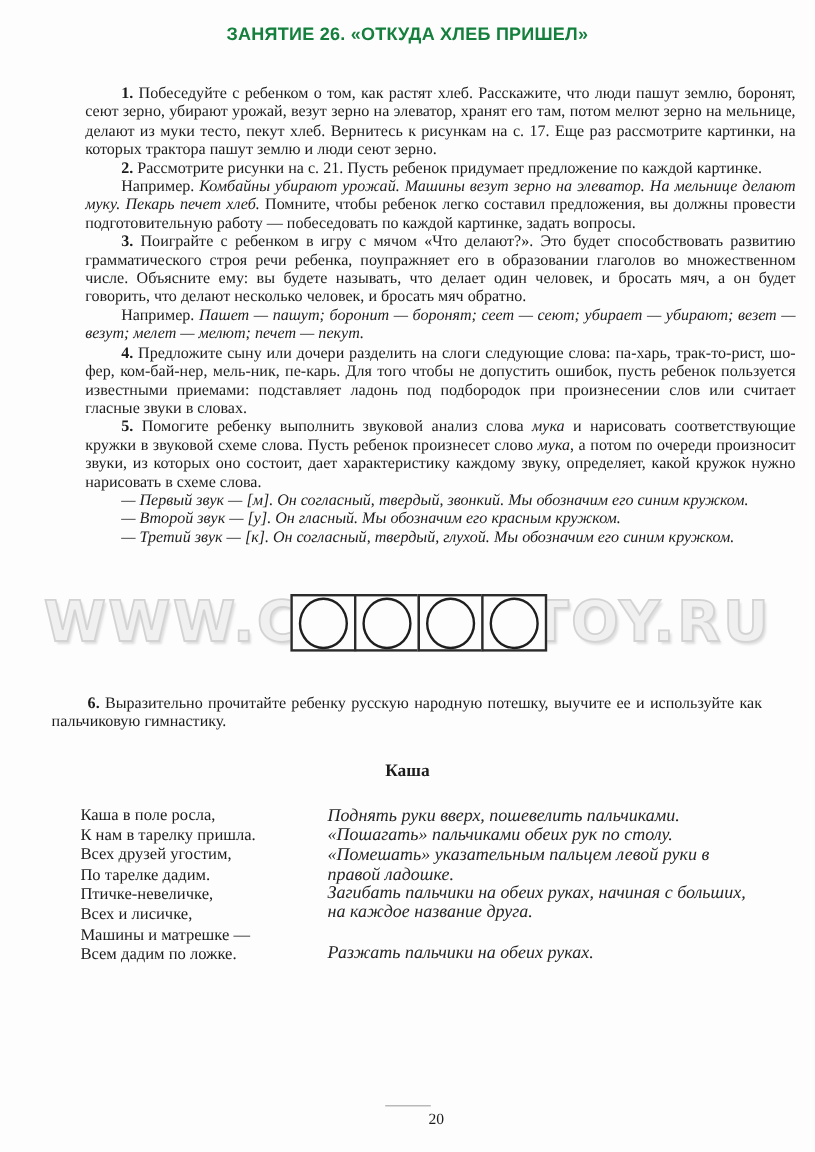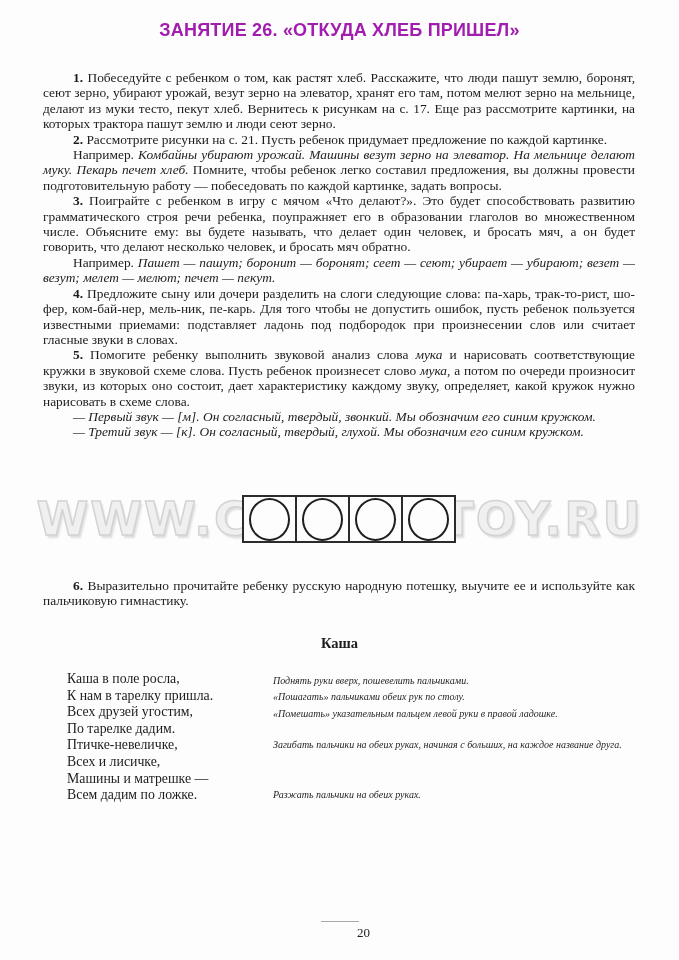--- a/index.html
+++ b/index.html
@@ -4,29 +4,29 @@
 <style>
   html,body { margin:0; padding:0; background:#ffffff; }
   .page {
     position:relative; width:679px; height:960px; margin:0 auto;
     background:#fdfdfd; overflow:hidden;
     font-family:"Liberation Serif", serif; color:#1c1c1c;
   }
   .lesson-title {
     position:absolute; top:20px; left:0; width:100%;
     text-align:center; font-family:"Liberation Sans", sans-serif;
-    font-weight:bold; font-size:18px; letter-spacing:0.2px; color:#a21caf;
+    font-weight:bold; font-size:15px; letter-spacing:0.2px; color:#15803d;
     z-index:2;
   }
   .body-text {
     position:absolute; left:43px; width:592px;
     font-size:13.4px; line-height:15.4px; text-align:justify;
     z-index:2;
   }
-  .body-text.block1 { top:70px; }
+  .body-text.block1 { top:70px;margin-left:28px; }
   .body-text.block2 { top:578px; }
   .body-text p { margin:0; text-indent:30px; }
   .num { font-weight:bold; }
   .it { font-style:italic; }
   .watermark {
     position:absolute; top:455px; left:0; width:100%;
     text-align:center; z-index:1;
     font-family:"DejaVu Sans", sans-serif; font-weight:bold;
     font-size:47px; letter-spacing:2px; white-space:nowrap;
     color:#f0f0f0;
@@ -48,21 +48,21 @@
   .kasha-title {
     position:absolute; top:635px; left:0; width:100%; text-align:center;
     font-weight:bold; font-size:14.5px; z-index:2;
   }
   .poem {
     position:absolute; top:671px; left:67px;
     font-size:13.8px; line-height:16.6px; z-index:2;
   }
   .actions {
     position:absolute; top:671px; left:273px; width:354px; height:145px;
-    font-style:italic; font-size:10px; line-height:15.6px; z-index:2;
+    font-style:italic; font-size:15px; line-height:15.6px; z-index:2;
     color:#242424;
   }
   .action { position:absolute; left:0; right:0; }
   .action.a1 { top:2px; }
   .action.a2 { top:18px; }
   .action.a3 { top:35px; }
   .action.a4 { top:66px; }
   .action.a5 { top:116px; }
   .footer-divider {
     position:absolute; top:921px; left:calc(50% - 19px); width:38px;
@@ -84,20 +84,21 @@
 
   <div class="body-text block1">
     <p><span class="num">1.</span><span> Побеседуйте с ребенком о том, как растят хлеб. Расскажите, что люди пашут землю, боронят, сеют зерно, убирают урожай, везут зерно на элеватор, хранят его там, потом мелют зерно на мельнице, делают из муки тесто, пекут хлеб. Вернитесь к рисункам на с. 17. Еще раз рассмотрите картинки, на которых трактора пашут землю и люди сеют зерно.</span></p>
     <p><span class="num">2.</span><span> Рассмотрите рисунки на с. 21. Пусть ребенок придумает предложение по каждой картинке.</span></p>
     <p><span>Например. </span><span class="it">Комбайны убирают урожай. Машины везут зерно на элеватор. На мельнице делают муку. Пекарь печет хлеб.</span><span> Помните, чтобы ребенок легко составил предложения, вы должны провести подготовительную работу — побеседовать по каждой картинке, задать вопросы.</span></p>
     <p><span class="num">3.</span><span> Поиграйте с ребенком в игру с мячом «Что делают?». Это будет способствовать развитию грамматического строя речи ребенка, поупражняет его в образовании глаголов во множественном числе. Объясните ему: вы будете называть, что делает один человек, и бросать мяч, а он будет говорить, что делают несколько человек, и бросать мяч обратно.</span></p>
     <p><span>Например. </span><span class="it">Пашет — пашут; боронит — боронят; сеет — сеют; убирает — убирают; везет — везут; мелет — мелют; печет — пекут.</span></p>
     <p><span class="num">4.</span><span> Предложите сыну или дочери разделить на слоги следующие слова: па-харь, трак-то-рист, шо-фер, ком-бай-нер, мель-ник, пе-карь. Для того чтобы не допустить ошибок, пусть ребенок пользуется известными приемами: подставляет ладонь под подбородок при произнесении слов или считает гласные звуки в словах.</span></p>
     <p><span class="num">5.</span><span> Помогите ребенку выполнить звуковой анализ слова </span><span class="it">мука</span><span> и нарисовать соответствующие кружки в звуковой схеме слова. Пусть ребенок произнесет слово </span><span class="it">мука</span><span>, а потом по очереди произносит звуки, из которых оно состоит, дает характеристику каждому звуку, определяет, какой кружок нужно нарисовать в схеме слова.</span></p>
     <p class="it">— Первый звук — [м]. Он согласный, твердый, звонкий. Мы обозначим его синим кружком.</p>
+    <p class="it">— Второй звук — [у]. Он гласный. Мы обозначим его красным кружком.</p>
     <p class="it">— Третий звук — [к]. Он согласный, твердый, глухой. Мы обозначим его синим кружком.</p>
   </div>
 
   <div class="scheme">
     <div class="cell">
         <div class="circle"></div>
       </div>
     <div class="cell">
         <div class="circle"></div>
       </div>

